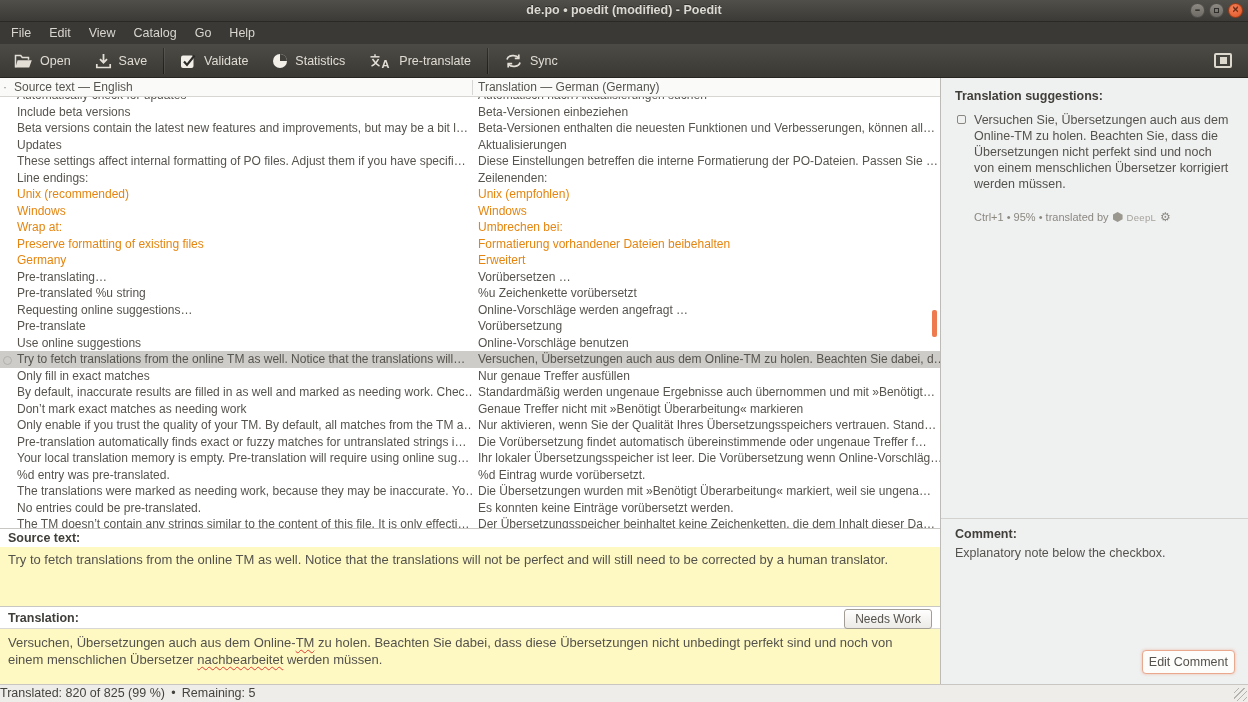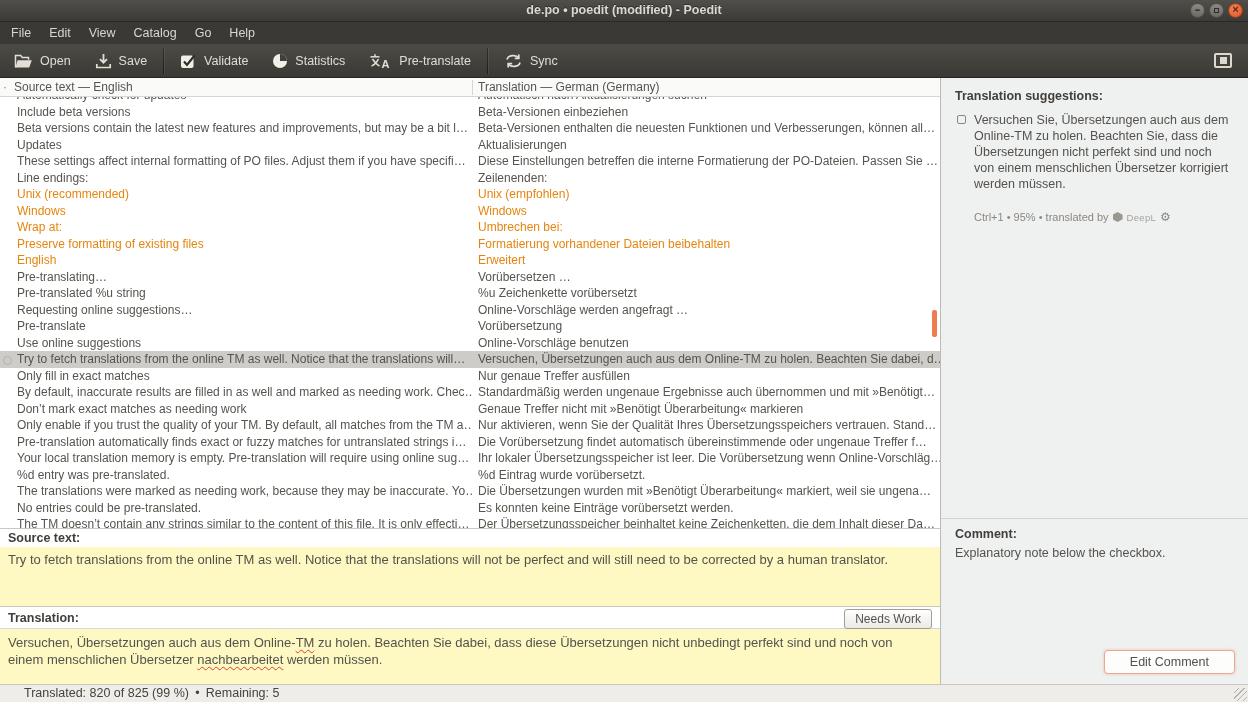--- a/index.html
+++ b/index.html
@@ -85,27 +85,27 @@
   .sug-text{font-size:12.5px;color:#54524c;line-height:16px;}
   .sug-meta{margin-top:19px;font-size:11px;color:#8b8880;display:flex;align-items:center;gap:4px;}
   .deepl-logo{display:inline-block;width:10px;height:10px;background:#9a978f;border-radius:2px;
     clip-path:polygon(50% 0,100% 28%,100% 72%,50% 100%,0 72%,0 28%);}
   .deepl-name{font-size:9.5px;color:#a5a29b;letter-spacing:.3px;}
   .gear{font-size:12px;color:#8b8880;font-family:"DejaVu Sans",sans-serif;line-height:1;}
 
   .comment-sec{position:absolute;left:0;top:440px;width:308px;height:166px;border-top:1px solid #d4d2ce;}
   .comment-label{position:absolute;left:14px;top:8px;font-size:12.5px;font-weight:bold;color:#413f3a;}
   .comment-text{position:absolute;left:14px;top:26px;width:280px;font-size:12.5px;color:#54524c;line-height:16px;}
-  .edit-comment{position:absolute;right:14px;bottom:10px;padding:4px 25px;font-size:12.5px;color:#55524c;
+  .edit-comment{position:absolute;right:14px;bottom:10px;padding:4px 6px;font-size:12.5px;color:#55524c;
     font-family:inherit;background:#fdfdfc;border:1px solid #e9a98f;border-radius:4px;
     box-shadow:0 0 3px rgba(235,125,80,.45);}
 
   
   .statusbar{position:absolute;left:0;top:684px;width:1248px;height:18px;background:#eeede9;
-    border-top:1px solid #c9c6c1;font-size:12.5px;color:#45433d;line-height:17px;padding-left:24px;}
+    border-top:1px solid #c9c6c1;font-size:12.5px;color:#45433d;line-height:17px;padding-left:0;}
   .grip{position:absolute;right:1px;bottom:1px;width:13px;height:13px;
     background:repeating-linear-gradient(135deg,transparent 0 3px,#b6b3ae 3px 4px);}
 
   .ticon{display:flex;align-items:center;}
   svg text{font-family:"Liberation Sans",sans-serif;}
 </style>
 </head>
 <body>
 
 <div class="window">
@@ -245,21 +245,21 @@
             </div>
             <div class="row fuzzy">
               <div class="cell src">Wrap at:</div>
               <div class="cell tgt">Umbrechen bei:</div>
             </div>
             <div class="row fuzzy">
               <div class="cell src">Preserve formatting of existing files</div>
               <div class="cell tgt">Formatierung vorhandener Dateien beibehalten</div>
             </div>
             <div class="row fuzzy">
-              <div class="cell src">English</div>
+              <div class="cell src">Germany</div>
               <div class="cell tgt">Erweitert</div>
             </div>
             <div class="row">
               <div class="cell src">Pre-translating…</div>
               <div class="cell tgt">Vorübersetzen …</div>
             </div>
             <div class="row">
               <div class="cell src">Pre-translated %u string</div>
               <div class="cell tgt">%u Zeichenkette vorübersetzt</div>
             </div>

